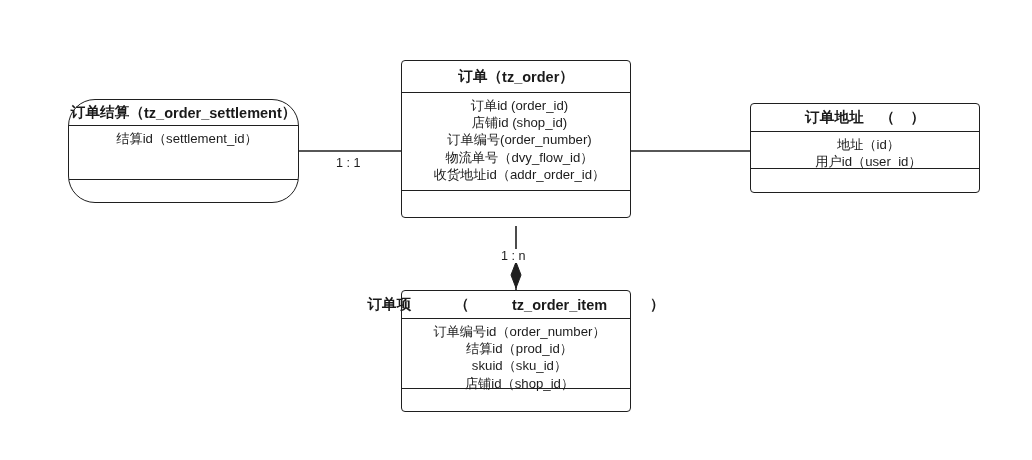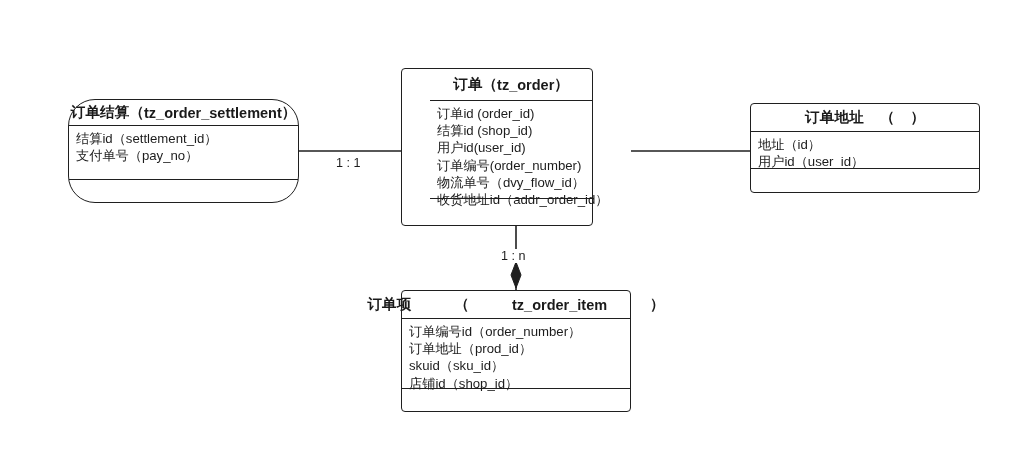--- a/index.html
+++ b/index.html
@@ -42,20 +42,21 @@
     display: flex;
     align-items: center;
     justify-content: center;
   }
   .entity-title .cjk { font-weight: 700; letter-spacing: .2px; }
   .entity-title .latin { font-weight: 700; }
   .attr-block {
     box-sizing: border-box;
     border-bottom: 1.6px solid #1f1f1f;
     padding: 4px 0 5px 7px;
+    text-align: center;
   }
   .attr-row {
     font-size: 13.2px;
     line-height: 17.2px;
     color: #1c1c1c;
     white-space: nowrap;
   }
   .empty-block {
     box-sizing: border-box;
     width: 100%;
@@ -69,21 +70,21 @@
     white-space: nowrap;
     z-index: 3;
     line-height: 14px;
   }
   
   #ent-settlement { left: 68px;  top: 99px;  width: 231px; height: 104px; border-radius: 27px; }
   #ent-settlement .entity-title { height: 26px; }
   #ent-settlement .attr-block   { height: 54px; }
   #ent-settlement .empty-block  { height: 21px; }
 
-  #ent-order { left: 401px; top: 68px; width: 192px; height: 158px; padding-left: 28px; }
+  #ent-order { left: 401px; top: 60px; width: 230px; height: 158px; }
   #ent-order .entity-title { height: 32px; }
   #ent-order .attr-block   { height: 98px; }
   #ent-order .empty-block  { height: 25px; }
 
   #ent-addr { left: 750px; top: 103px; width: 230px; height: 90px; }
   #ent-addr .entity-title { height: 28px; gap: 16px; }
   #ent-addr .attr-block   { height: 37px; }
   #ent-addr .empty-block  { height: 22px; }
 
   #ent-item { left: 401px; top: 290px; width: 230px; height: 122px; }
@@ -112,36 +113,34 @@
 
   <div class="entity" id="ent-settlement">
     <div class="entity-title">
       <span class="cjk">订单结算</span>
         <span class="latin">（</span>
         <span class="latin">tz_order_settlement</span>
         <span class="latin">）</span>
     </div>
     <div class="attr-block">
       <div class="attr-row">结算id（settlement_id）</div>
-      <div class="attr-row">支付单号（pay_no）</div>
     </div>
     <div class="empty-block"></div>
   </div>
 
   <div class="entity" id="ent-order">
     <div class="entity-title">
       <span class="cjk">订单</span>
         <span class="latin">（</span>
         <span class="latin">tz_order</span>
         <span class="latin">）</span>
     </div>
     <div class="attr-block">
       <div class="attr-row">订单id (order_id)</div>
-      <div class="attr-row">结算id (shop_id)</div>
-      <div class="attr-row">用户id(user_id)</div>
+      <div class="attr-row">店铺id (shop_id)</div>
       <div class="attr-row">订单编号(order_number)</div>
       <div class="attr-row">物流单号（dvy_flow_id）</div>
       <div class="attr-row">收货地址id（addr_order_id）</div>
     </div>
     <div class="empty-block"></div>
   </div>
 
   <div class="entity" id="ent-addr">
     <div class="entity-title">
       <span class="cjk">订单地址</span>
@@ -157,21 +156,21 @@
 
   <div class="entity" id="ent-item">
     <div class="entity-title">
       <span class="cjk">订单项</span>
         <span class="latin">（</span>
         <span class="latin">tz_order_item</span>
         <span class="latin">）</span>
     </div>
     <div class="attr-block">
       <div class="attr-row">订单编号id（order_number）</div>
-      <div class="attr-row">订单地址（prod_id）</div>
+      <div class="attr-row">结算id（prod_id）</div>
       <div class="attr-row">skuid（sku_id）</div>
       <div class="attr-row">店铺id（shop_id）</div>
     </div>
     <div class="empty-block"></div>
   </div>
 
   <div class="edge-label" id="label-1-1">1 : 1</div>
   <div class="edge-label" id="label-1-n">1 : n</div>
 
 </div>

